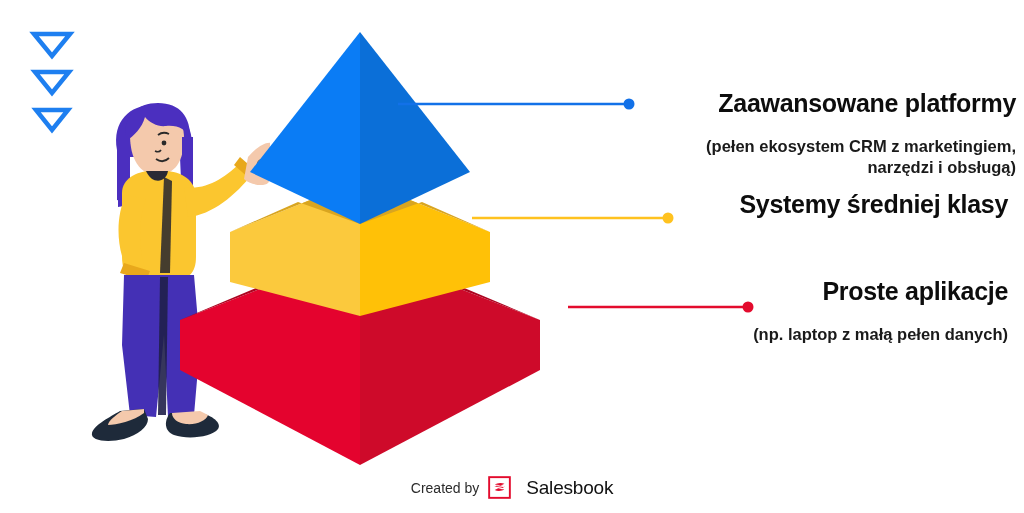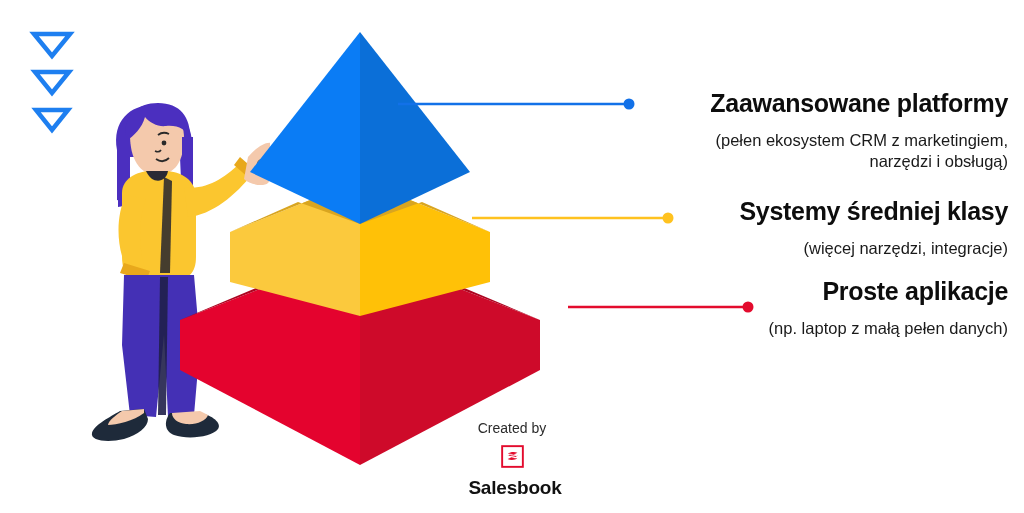--- a/index.html
+++ b/index.html
@@ -66,48 +66,47 @@
   .label-title {
     font-size: 25px;
     font-weight: bold;
     letter-spacing: -0.3px;
     line-height: 1.1;
     color: #0d0d0d;
     white-space: nowrap;
   }
   .label-sub {
     font-size: 16.5px;
-    font-weight: normal;
+    font-weight: bold;
     line-height: 1.32;
     color: #1a1a1a;
-    margin-top: 12px;
-  }
-  #label-blue  { right: 16px; top: 90px;  width: 420px; }
-  #label-yellow{ right: 16px; top: 198px; width: 400px; }
+    margin-top: 18px;
+  }
+  #label-blue  { right: 8px; top: 90px;  width: 420px; }
+  #label-yellow{ right: 16px; top: 191px; width: 400px; }
   #label-red   { right: 16px; top: 278px; width: 380px; }
 
   
   .footer {
     position: absolute;
     left: 0;
     bottom: 14px;
     width: 1024px;
     display: flex;
     align-items: center;
     justify-content: center;
     gap: 9px;
-    flex-direction: column;
   }
   .footer-text {
     font-size: 14px;
     color: #2b2b2b;
   }
   .brand-name {
     font-size: 19px;
-    font-weight: bold;
+    font-weight: normal;
     letter-spacing: -0.2px;
     color: #111111;
     margin-left: 6px;
   }
   .brand-mark {
     width: 23px;
     height: 23px;
     flex: 0 0 auto;
   }
 </style>
@@ -195,23 +194,20 @@
   <div class="label-block" id="label-blue">
     <div class="label-title">Zaawansowane platformy</div>
     <div class="label-sub">
       <div>(pełen ekosystem CRM z marketingiem,</div>
       <div>narzędzi i obsługą)</div>
     </div>
   </div>
 
   <div class="label-block" id="label-yellow">
     <div class="label-title">Systemy średniej klasy</div>
-    <div class="label-sub">
-      <div>(więcej narzędzi, integracje)</div>
-    </div>
   </div>
 
   <div class="label-block" id="label-red">
     <div class="label-title">Proste aplikacje</div>
     <div class="label-sub">
       <div>(np. laptop z małą pełen danych)</div>
     </div>
   </div>
 
   <div class="footer">

